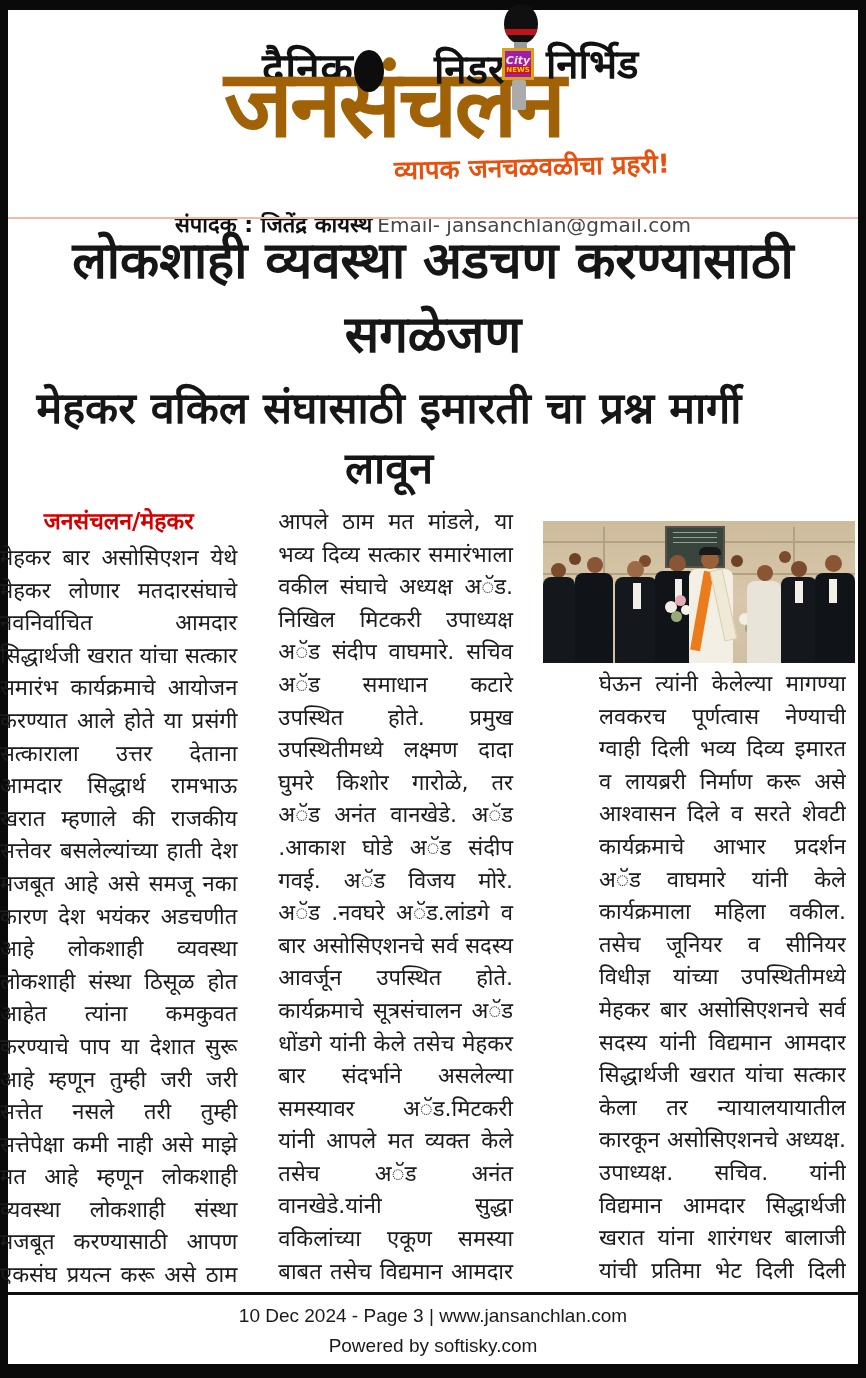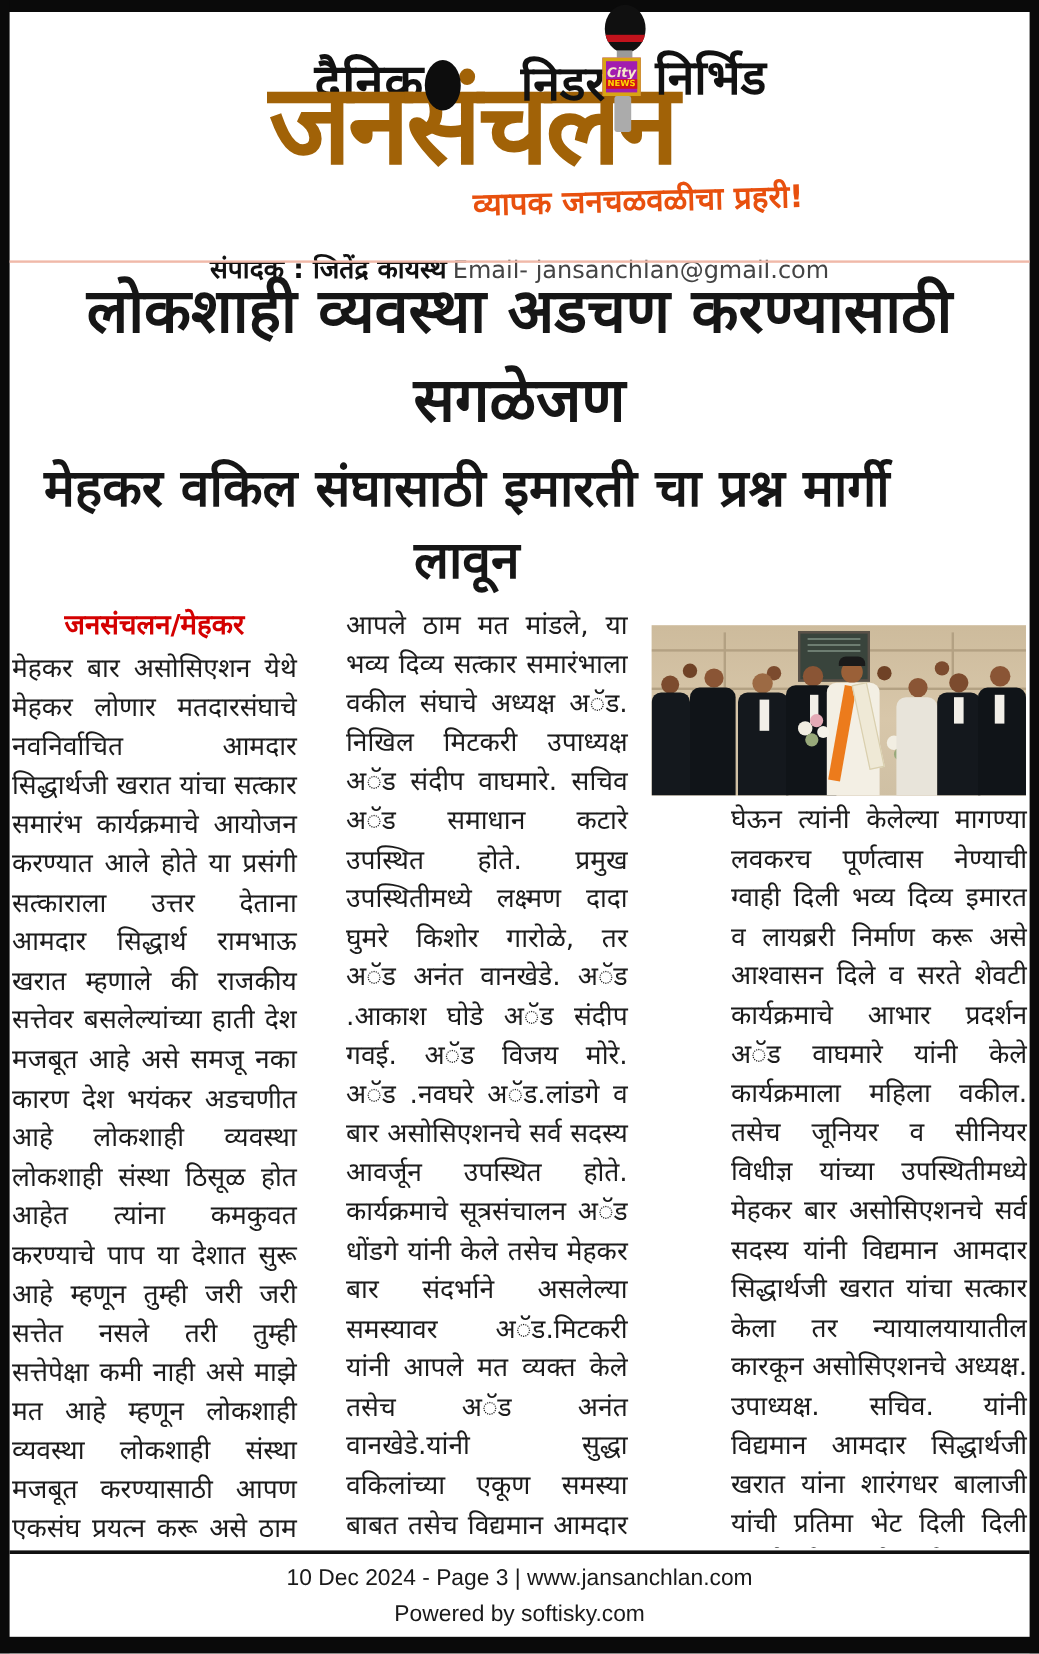--- a/index.html
+++ b/index.html
@@ -33,21 +33,21 @@
   .m-editor{font-size:22px;font-weight:800;color:#111;}
   .m-email{font-size:20px;color:#444;font-weight:400;}
   .m-rule{position:absolute;left:8px;top:217px;width:850px;height:2px;background:#f0b9a9;}
 
   
   .headline{position:absolute;left:8px;top:224px;width:850px;text-align:center;font-weight:800;line-height:74px;font-size:51px;color:#161616;}
   .headline .red{color:#d01212;}
   .subheadline{position:absolute;left:8px;top:378px;width:762px;text-align:center;font-weight:800;line-height:60px;font-size:43px;color:#161616;}
 
   
-  .columns{position:absolute;left:10px;top:506px;width:846px;height:784px;display:flex;overflow:hidden;gap:32px;}
+  .columns{position:absolute;left:0;top:506px;width:846px;height:784px;display:flex;overflow:hidden;gap:32px;}
   .col{color:#1c1c1c;font-size:22px;line-height:32.6px;text-align:justify;}
   .col1{width:273px;margin-right:9px;}
   .col2{width:270px;margin-right:10px;}
   .col3{width:284px;margin-left:44px;}
   .dateline{color:#d40000;font-weight:800;text-align:center;font-size:23px;line-height:30px;margin-bottom:6px;}
   .col p{margin:0;}
   .photo-spacer{height:162px;}
 
   
   .photo{position:absolute;left:543px;top:521px;width:312px;height:142px;overflow:hidden;background:linear-gradient(180deg,#cdbb9c 0%,#d8c7aa 55%,#cfc0a4 100%);}

